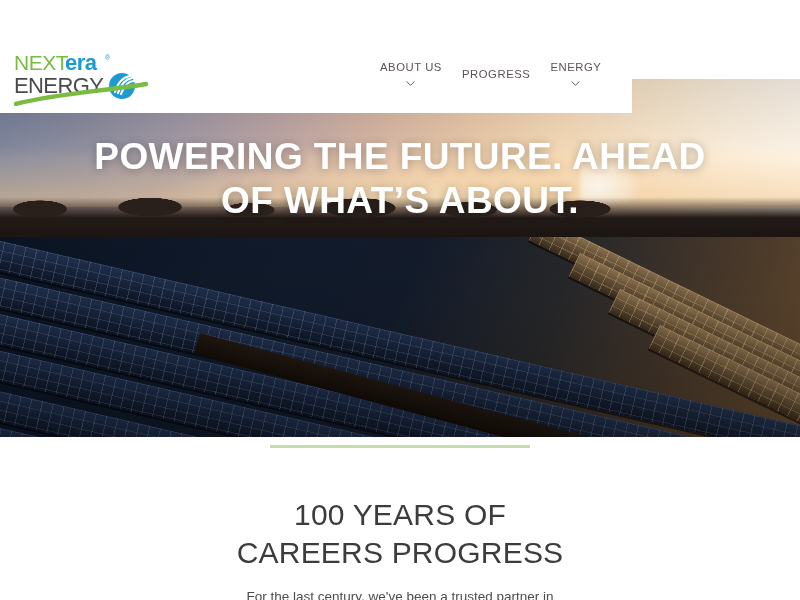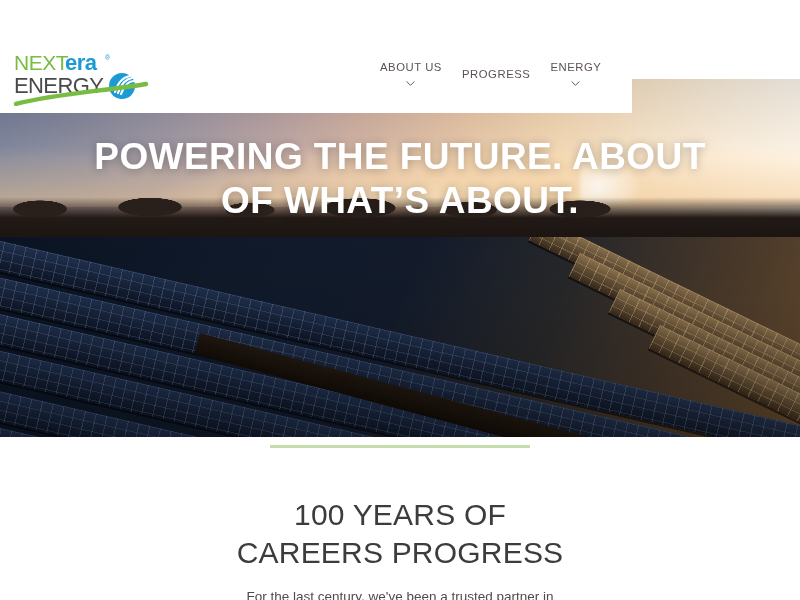--- a/index.html
+++ b/index.html
@@ -267,21 +267,21 @@
       <div class="row warm" style="left:620px; top:52px;  width:420px; height:26px; transform:rotate(26deg);"></div>
       <div class="row warm" style="left:660px; top:88px;  width:420px; height:26px; transform:rotate(26deg);"></div>
 
     </div>
 
     <div class="hero-vignette"></div>
   </div>
 
   <div class="hero-copy">
     <h1 class="hero-title">
-      <span>POWERING THE FUTURE. ABOUT</span><br>
+      <span>POWERING THE FUTURE. AHEAD</span><br>
       <span>OF WHAT’S ABOUT.</span>
     </h1>
   </div>
 </div>
 
 <div class="section">
   <div class="divider"></div>
   <h2 class="sec-title">
     <span>100 YEARS OF</span><br>
     <span>CAREERS PROGRESS</span>

